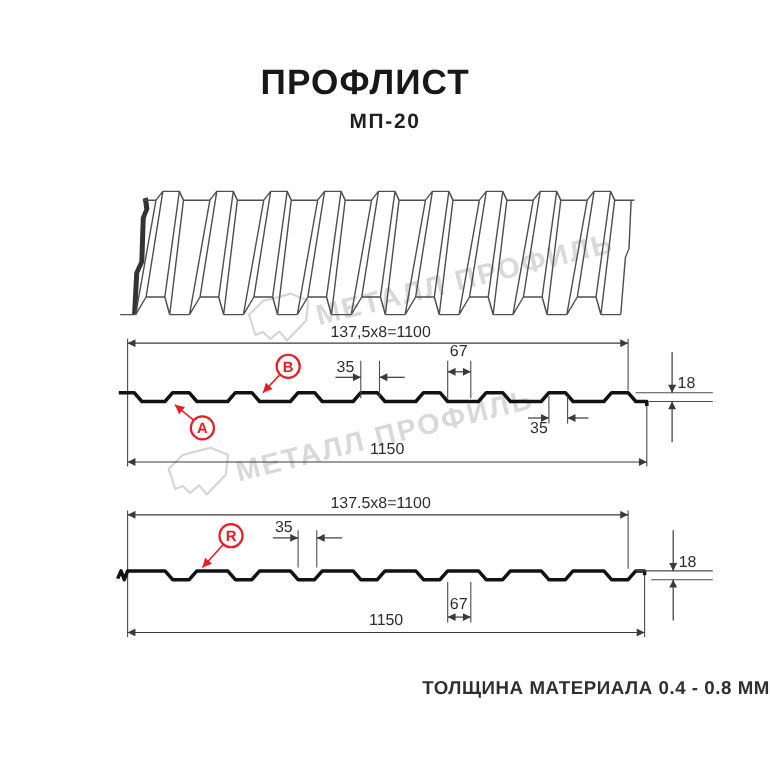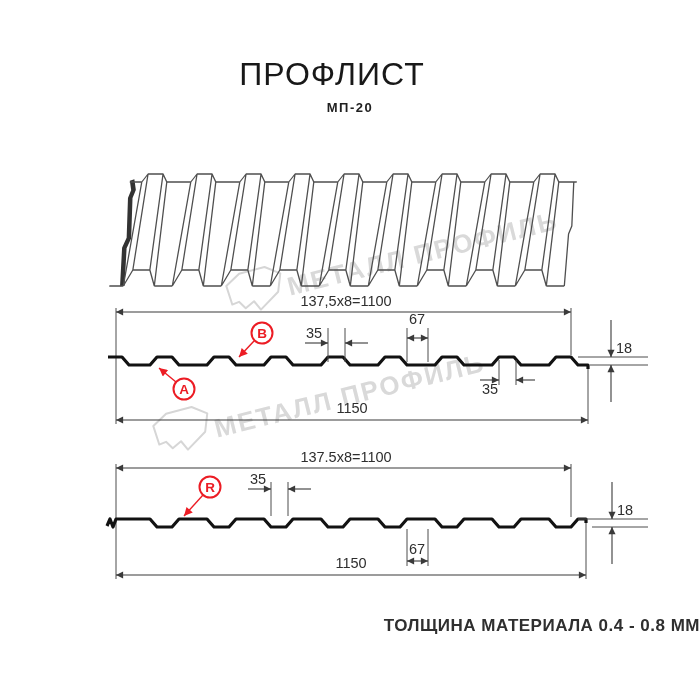--- a/index.html
+++ b/index.html
@@ -1,22 +1,22 @@
 <!DOCTYPE html>
 <html><head>
 <meta charset="utf-8">
 <style>
   html,body{margin:0;padding:0;background:#ffffff;}
   body{width:700px;height:700px;position:relative;overflow:hidden;
        font-family:"Liberation Sans", sans-serif;}
   .abs{position:absolute;}
   .title{left:0;top:56px;width:664px;text-align:center;
-         font-size:32px;font-weight:400;letter-spacing:1px;color:#181818;}
+         font-size:32px;font-weight:700;letter-spacing:1px;color:#181818;}
   .subtitle{left:0;top:100px;width:700px;text-align:center;
-            font-size:13px;font-weight:700;letter-spacing:1.5px;color:#202020;}
+            font-size:19px;font-weight:700;letter-spacing:1.5px;color:#202020;}
   .footer{left:0;top:616px;width:700px;text-align:right;
           font-size:17px;font-weight:600;letter-spacing:0.5px;color:#2f2f2f;}
   .wm{z-index:1;}
   .wm-text{position:absolute;font-size:26px;font-weight:700;letter-spacing:2px;
            color:#d9d9d9;white-space:nowrap;transform:rotate(-14deg);
            transform-origin:left center;}
   svg.layer{position:absolute;z-index:2;}
   .dimtxt{font-size:14.5px;fill:#2e2e2e;font-family:"Liberation Sans",sans-serif;}
   .redtxt{font-size:13.5px;font-weight:700;fill:#ec1c24;
           font-family:"Liberation Sans",sans-serif;}

